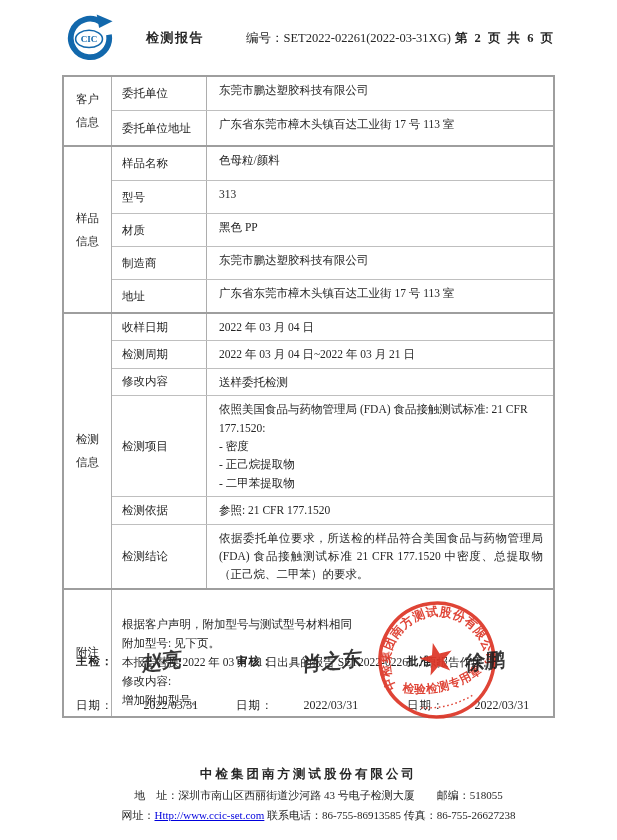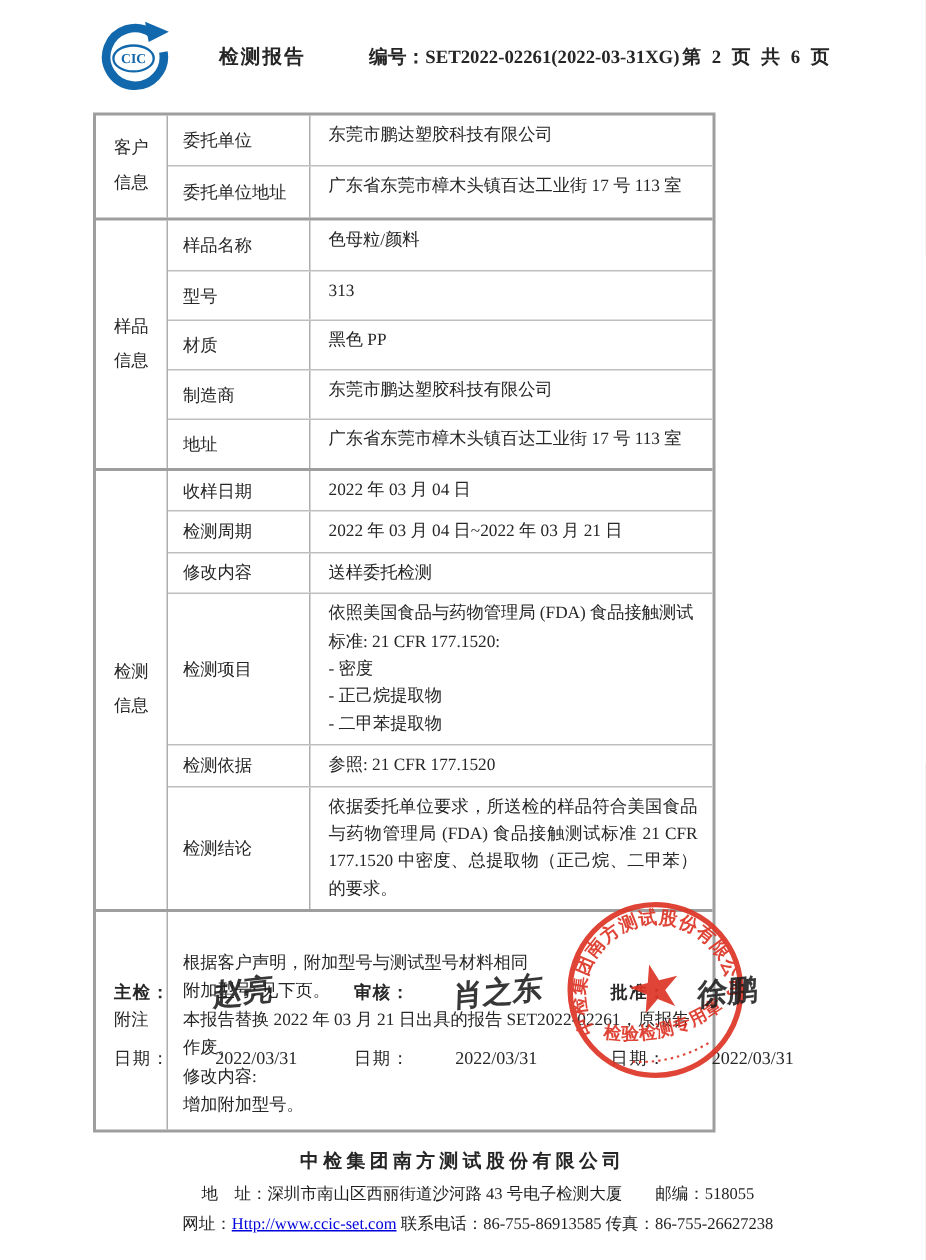--- a/index.html
+++ b/index.html
@@ -7,24 +7,24 @@
   .page {
     position:relative; width:617px; height:840px; margin:0 auto;
     background:#ffffff; overflow:hidden;
     font-family:"Liberation Serif","DejaVu Serif",serif; color:#262626;
   }
   
   .header { position:absolute; left:62px; top:12px; width:493px; height:52px;
             display:flex; align-items:center; }
   .logo { width:56px; height:48px; flex:0 0 auto; }
   .doc-title { font-size:13px; font-weight:bold; margin-left:28px; letter-spacing:1.5px; }
-  .report-no { font-size:12.5px; font-weight:bold; margin-left:42px; }
+  .report-no { font-size:12.5px; font-weight:normal; margin-left:42px; }
   .page-info { font-size:12.5px; font-weight:bold; margin-left:auto; letter-spacing:2px; }
   
-  .report-table { position:absolute; left:62px; top:75px; width:415px;
+  .report-table { position:absolute; left:62px; top:75px; width:493px;
                   border:2px solid #9e9e9e; background:#fff; }
   .section { display:flex; border-top:2px solid #9e9e9e; }
   .section:first-child { border-top:none; }
   .group-cell { flex:0 0 48px; display:flex; align-items:center; justify-content:center;
                 border-right:1px solid #adadad; white-space:pre-line; text-align:center;
                 font-size:11.5px; line-height:2.0; }
   .rows { flex:1; display:flex; flex-direction:column; min-width:0; }
   .row { display:flex; border-top:1px solid #bfbfbf; }
   .row:first-child { border-top:none; }
   .label-cell { flex:0 0 95px; border-right:1px solid #adadad; display:flex;

